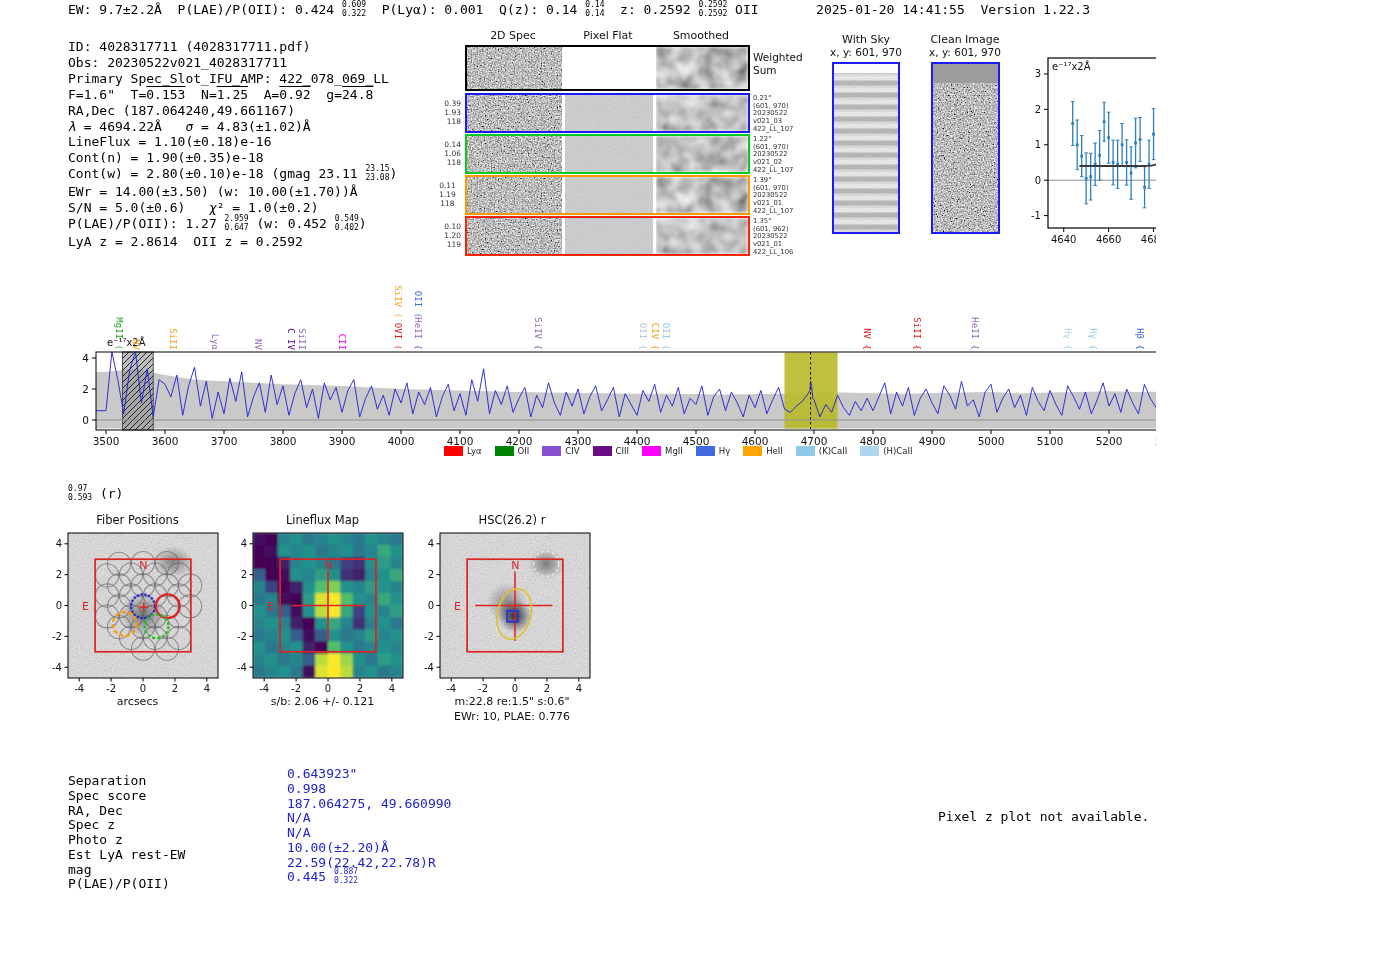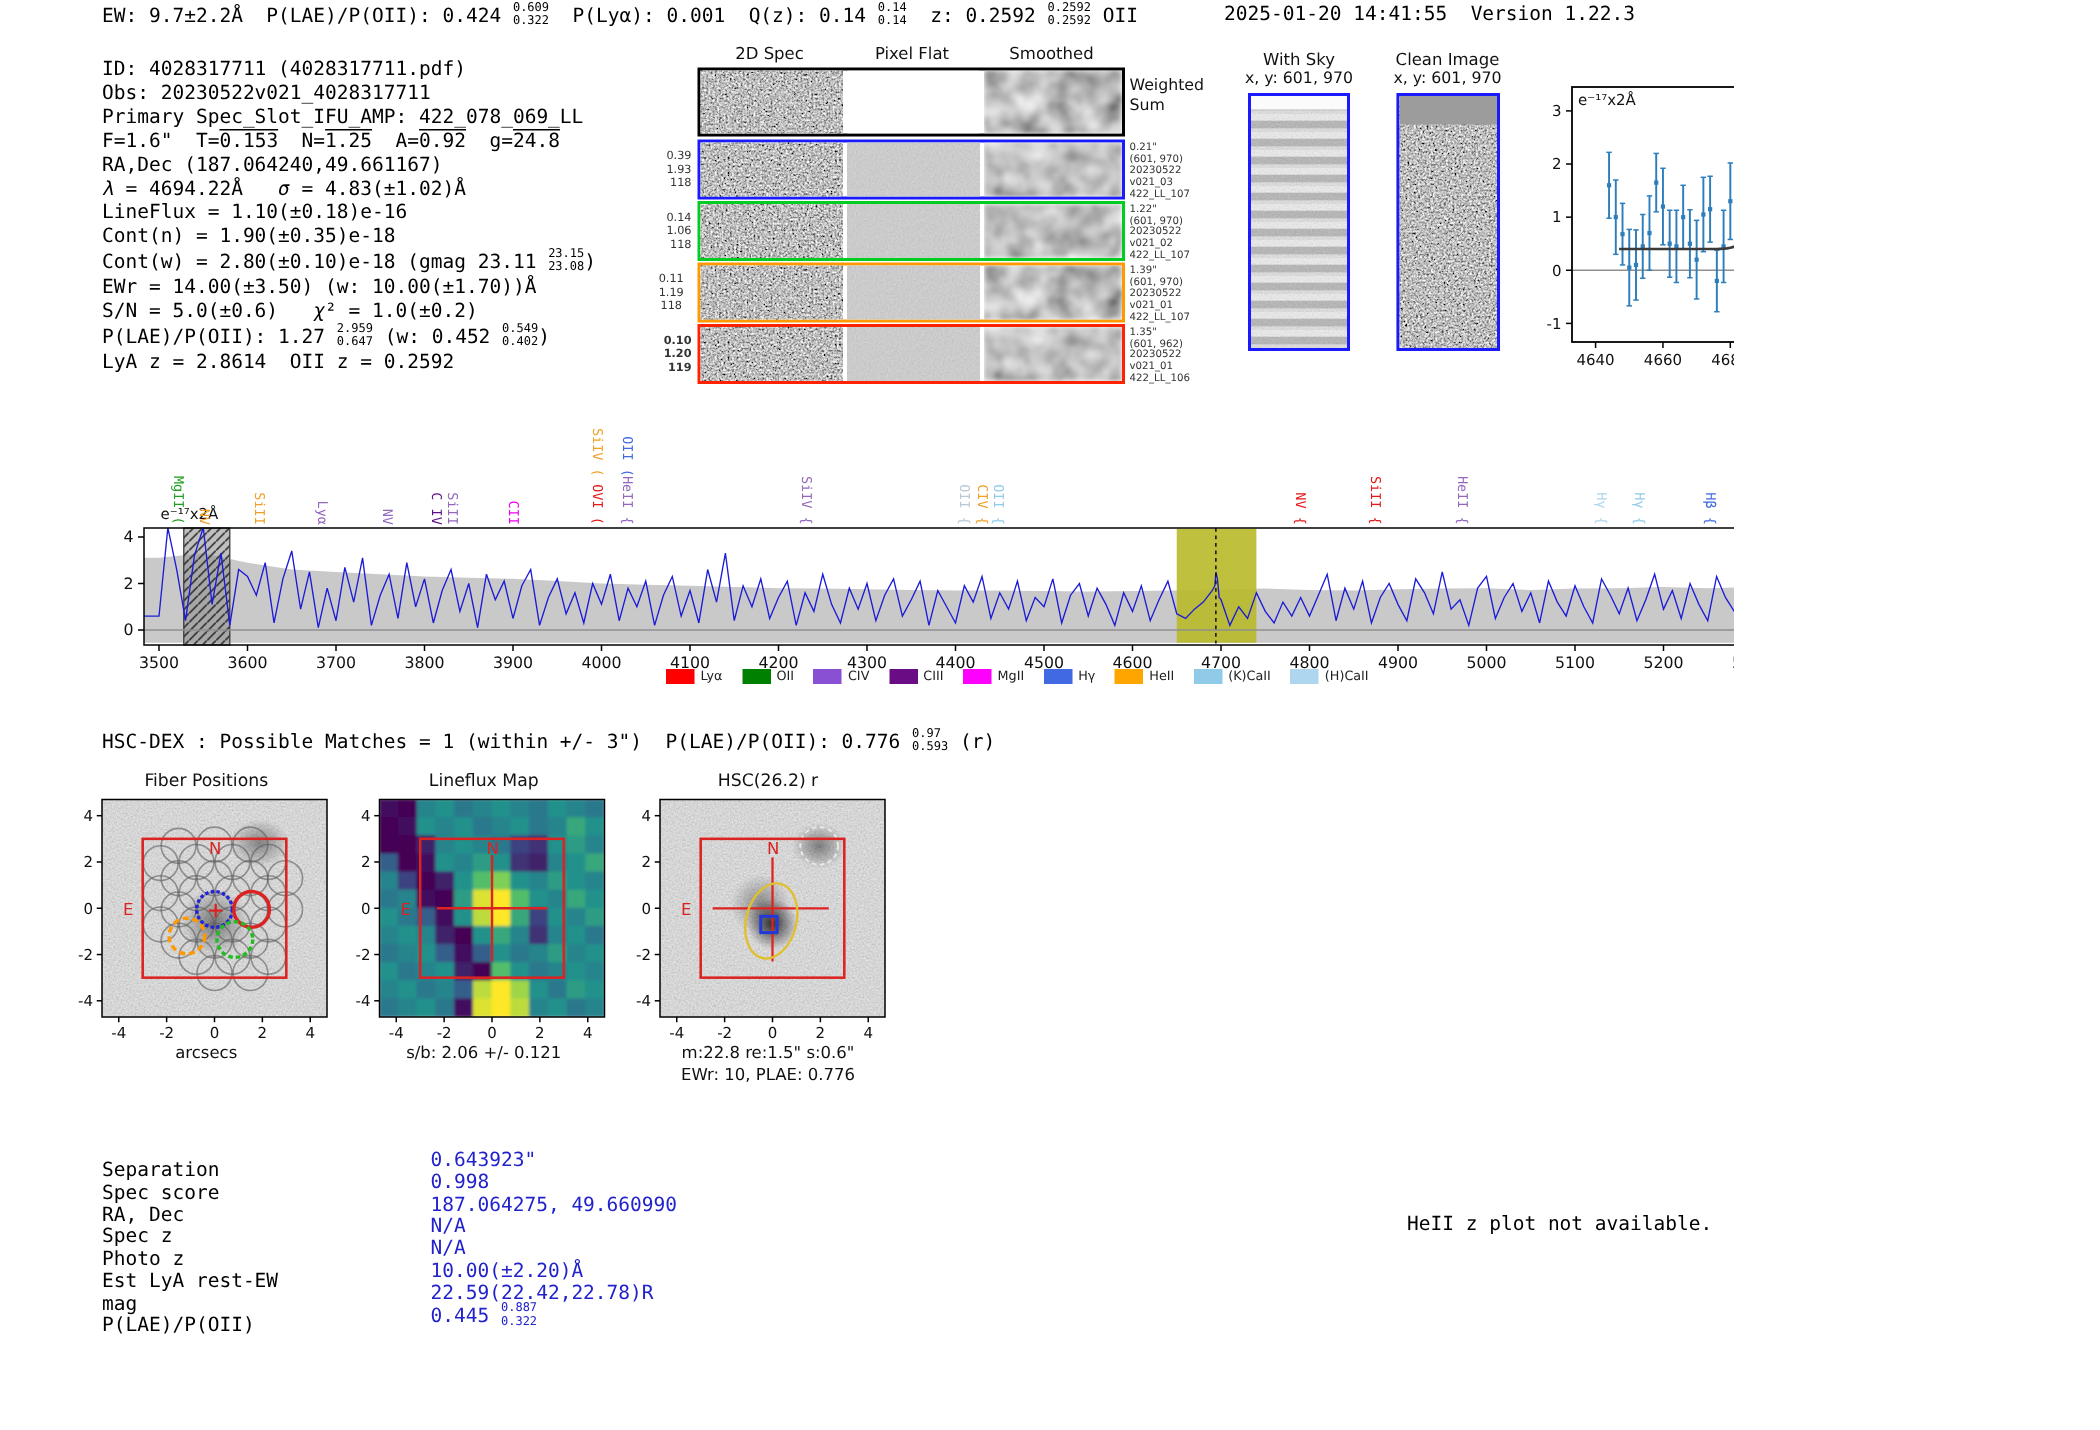--- a/index.html
+++ b/index.html
@@ -194,21 +194,21 @@
         <div>0.11</div>
         <div>1.19</div>
         <div>118</div>
       </div>
       <div class="cr-lab" style="top: 177px;"><div>1.39"</div><div>(601, 970)</div><div>20230522</div><div>v021_01</div><div>422_LL_107</div></div>
       <div class="cutrow" style="left: 465px; top: 216px; width: 281px; height: 36px; border: 2px solid rgb(255, 34, 0);">
         <div class="pan nzh2" style="left: 0px; width: 95px;"></div>
         <div class="pan nzf" style="left: 98px; width: 88px;"></div>
         <div class="pan nzb2" style="left: 189px; width: 92px;"></div>
       </div>
-      <div class="cl-lab" style="top: 223px; font-weight: bold;">
+      <div class="cl-lab" style="top: 223px;">
         <div>0.10</div>
         <div>1.20</div>
         <div>119</div>
       </div>
       <div class="cr-lab" style="top: 218px;"><div>1.35"</div><div>(601, 962)</div><div>20230522</div><div>v021_01</div><div>422_LL_106</div></div>
     </div>
 
   <div class="abs skyt" style="left:816px;top:33px;width:100px">With Sky</div>
   <div class="abs skys" style="left:816px;top:46px;width:100px">x, y: 601, 970</div>
   <div class="abs skybox" style="left:832px;top:62px;width:64px;height:168px">
@@ -570,21 +570,21 @@
       <div class="leg">
         <span class="sw" style="background: rgb(143, 203, 232);"></span>
         <span>(K)CaII</span>
       </div>
       <div class="leg">
         <span class="sw" style="background: rgb(174, 214, 238);"></span>
         <span>(H)CaII</span>
       </div>
     </div>
 
-  <div class="abs" id="hscdex"><span>HSC-DEX : Possible Matches = 1 (within +/- 3")  P(LAE)/P(OII): 0.776 </span><span class="frac"><span>0.97</span><span>0.593</span></span><span> (r)</span></div>
+  <div class="abs" id="hscdex"><span class="frac"><span>0.97</span><span>0.593</span></span><span> (r)</span></div>
 
   <div class="abs ptitle" style="left:30px;top:513px;width:215px">Fiber Positions</div>
   <div class="abs ptitle" style="left:215px;top:513px;width:215px">Lineflux Map</div>
   <div class="abs ptitle" style="left:402px;top:513px;width:220px">HSC(26.2) r</div>
 
   <div class="abs nzl" style="left:68px;top:533px;width:150px;height:145px" id="fiber-bg"></div>
   <div class="abs" style="left:120px;top:592px;width:46px;height:46px;background:radial-gradient(closest-side,rgba(25,25,25,.5),rgba(25,25,25,0))"></div>
   <div class="abs" style="left:153px;top:546px;width:40px;height:32px;background:radial-gradient(closest-side,rgba(30,30,30,.45),rgba(30,30,30,0))"></div>
 
   <div class="abs nzl" style="left:440px;top:533px;width:150px;height:145px" id="hsc-bg"></div>
@@ -871,14 +871,14 @@
       <div class="trow">Spec score</div>
       <div class="trow">RA, Dec</div>
       <div class="trow">Spec z</div>
       <div class="trow">Photo z</div>
       <div class="trow">Est LyA rest-EW</div>
       <div class="trow">mag</div>
       <div class="trow">P(LAE)/P(OII)</div>
     </div>
   <div class="abs" id="match-values"><div class="trow"><span>0.643923"</span></div><div class="trow"><span>0.998</span></div><div class="trow"><span>187.064275, 49.660990</span></div><div class="trow"><span>N/A</span></div><div class="trow"><span>N/A</span></div><div class="trow"><span>10.00(±2.20)Å</span></div><div class="trow"><span>22.59(22.42,22.78)R</span></div><div class="trow"><span>0.445 </span><span class="frac"><span>0.887</span><span>0.322</span></span></div></div>
 
-  <div class="abs" id="photz">HeII z plot not available.</div>
+  <div class="abs" id="photz">Pixel z plot not available.</div>
 </div>
 
 </body></html>

